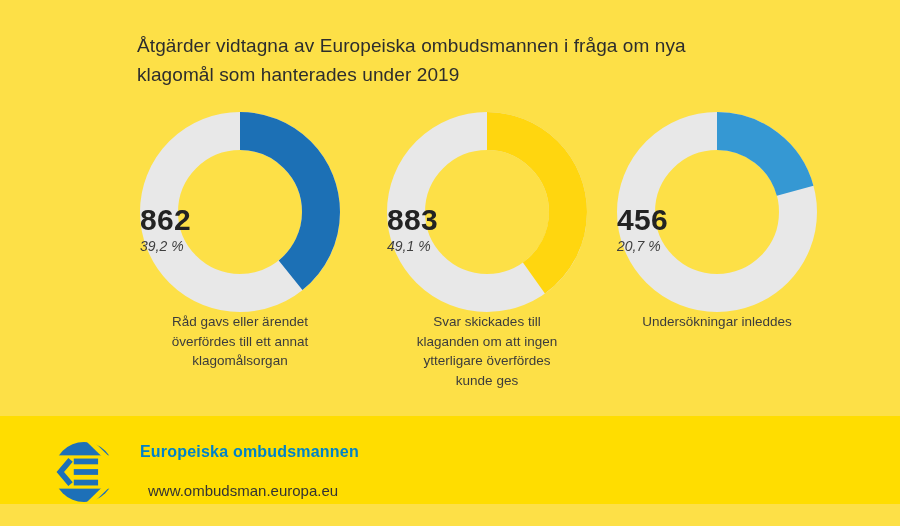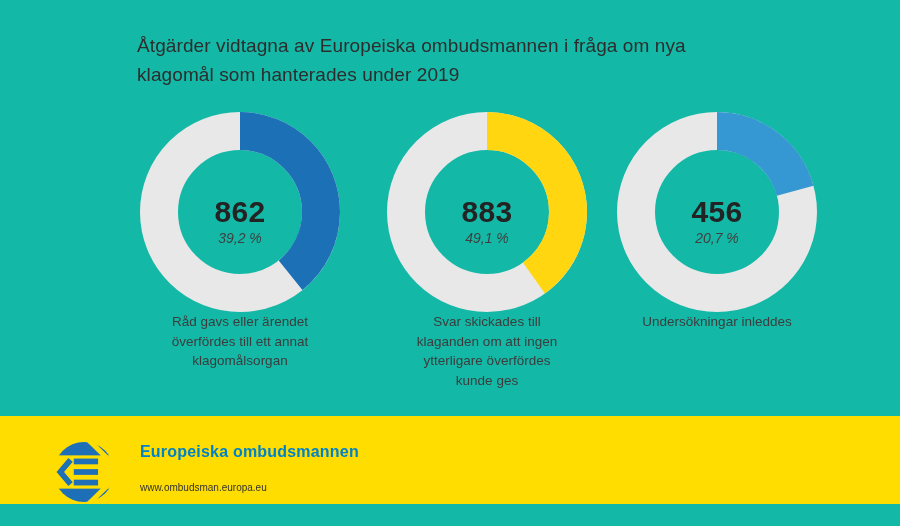--- a/index.html
+++ b/index.html
@@ -1,54 +1,54 @@
 <!DOCTYPE html>
 <html><head>
 <meta charset="utf-8">
 <style>
   html,body{margin:0;padding:0;}
   body{font-family:"Liberation Sans", sans-serif; background:#fff;}
-  .page{position:relative; width:900px; height:526px; background:#14b8a6; overflow:hidden;}
+  .page{position:relative; width:900px; height:526px; background:#fde047; overflow:hidden;}
 
   .chart-title{
     position:absolute; left:137px; top:31px; margin:0;
     font-size:19px; font-weight:400; color:#2d2d2d; line-height:29px;
     white-space:pre-line; letter-spacing:0.1px;
   }
 
   .donut-row{position:absolute; left:0; top:0; width:900px; height:416px;}
   .donut-unit{position:absolute; top:112px; width:200px;}
   .donut-unit:nth-child(1){left:140px;}
   .donut-unit:nth-child(2){left:387px;}
   .donut-unit:nth-child(3){left:617px;}
   .donut-svg{display:block;}
   .donut-center{
-    position:absolute; top:8px; left:0; width:200px; height:200px;
-    display:flex; flex-direction:column; align-items:center; justify-content:center;
+    position:absolute; top:16px; left:0; width:200px; height:200px;
+    display:flex; flex-direction:column; align-items:flex-start; justify-content:center;
     pointer-events:none;
   }
   .donut-value{font-size:30px; font-weight:700; color:#232323; letter-spacing:0.3px;}
   .donut-percent{font-size:14px; color:#3f3f3f; margin-top:1px;font-style:italic;}
   .donut-caption{
     width:200px; text-align:center;
     font-size:13.5px; line-height:1.45; color:#3c3c3c; white-space:pre-line;
   }
 
   .footer{
     position:absolute; left:0; top:416px; width:900px; height:88px;
     background:#ffdd00;
   }
   .logo{position:absolute; left:52px; top:24px; width:64px; height:64px;}
   .footer-org{
     position:absolute; left:140px; top:27px;
     font-size:16px; font-weight:700; color:#0082c9; letter-spacing:0.2px;
   }
   .footer-site{
-    position:absolute; left:140px; top:66px;
-    font-size:10px; font-weight:400; color:#333333;
+    position:absolute; left:148px; top:66px;
+    font-size:15px; font-weight:400; color:#333333;
   }
 </style>
 </head>
 <body>
 
 <div class="page">
 
   <h1 class="chart-title">Åtgärder vidtagna av Europeiska ombudsmannen i fråga om nya
 klagomål som hanterades under 2019</h1>
 

